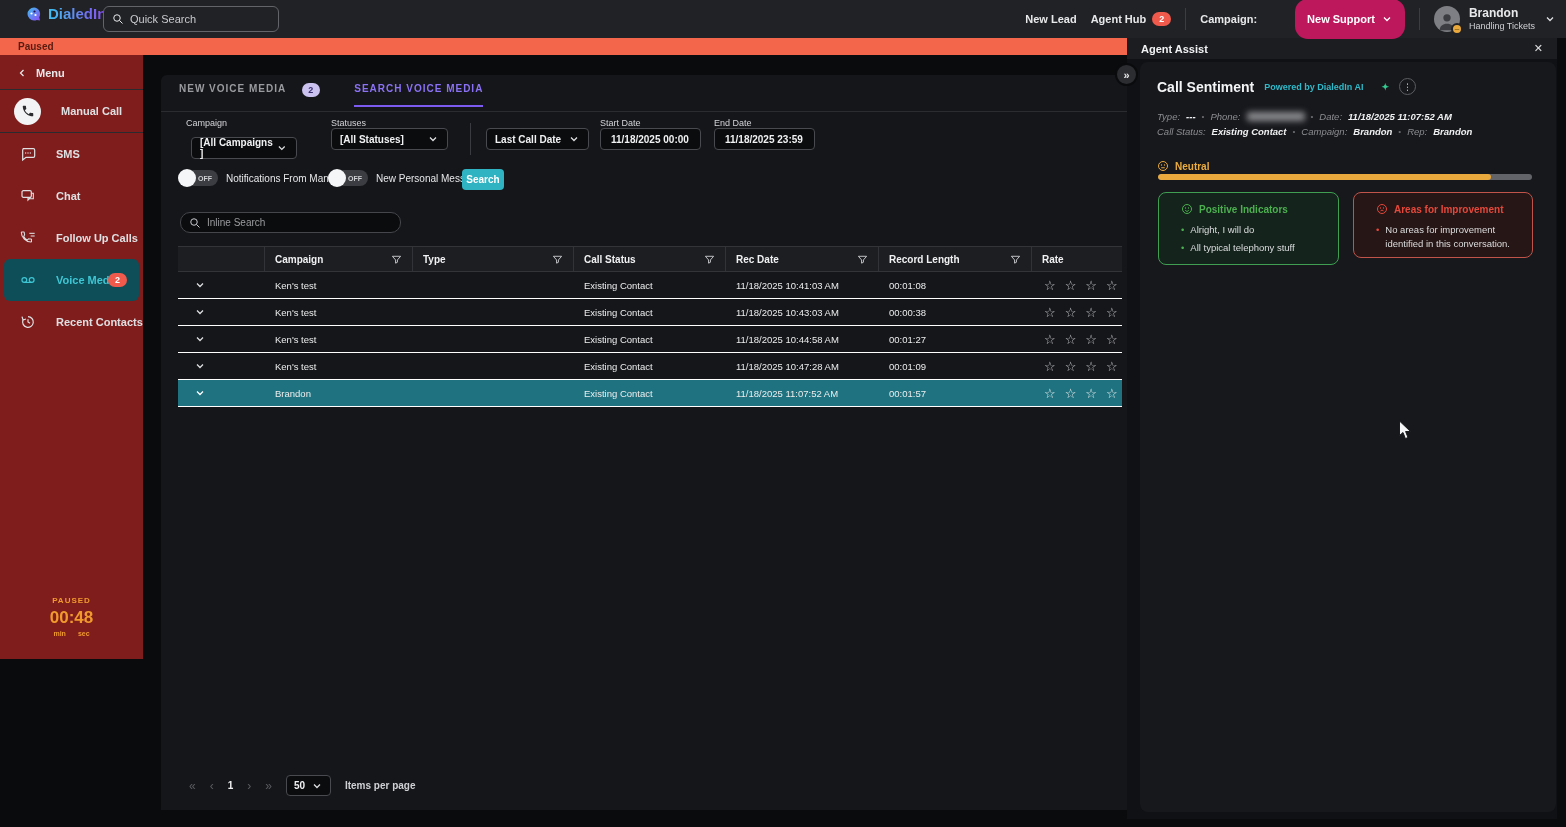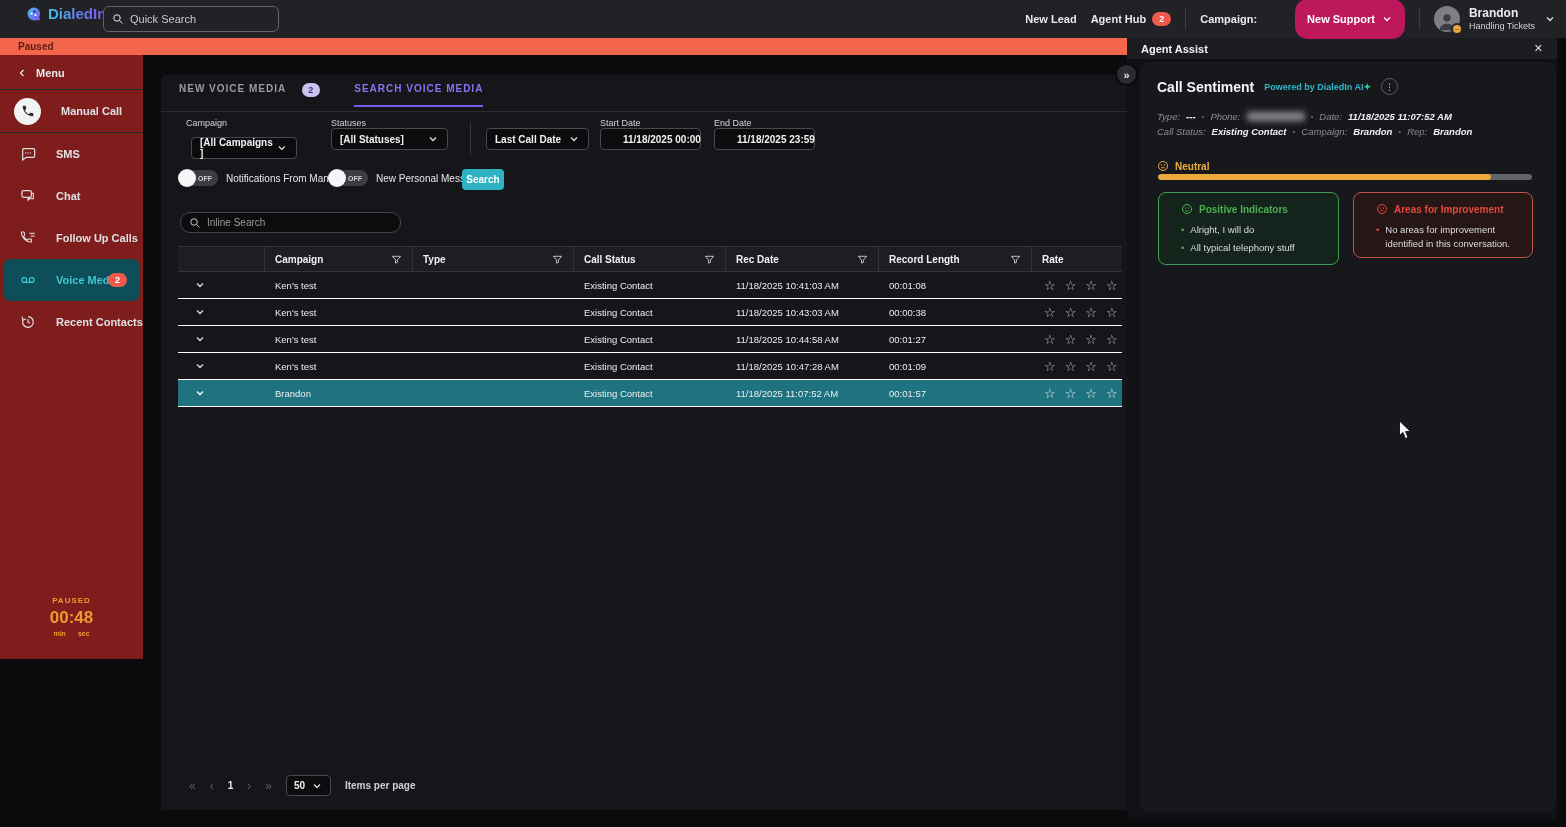--- a/index.html
+++ b/index.html
@@ -59,21 +59,21 @@
     color:#9a9b9f; padding-bottom:10px; cursor:pointer; }
   .tab .badge-lav { background:#cbc2f0; color:#3a2d6e; font-size:9px; font-weight:bold; border-radius:9px; padding:2px 6px; }
   .tab.active { color:#8b72f5; border-bottom:2px solid #7c5cf0; }
   .tabs-line { position:absolute; top:36px; left:0; width:966px; border-top:1px solid #2b2c30; }
 
   .flt-label { position:absolute; font-size:9px; color:#d4d5d8; }
   .select-box { position:absolute; height:22px; background:#0b0c0e; border:1px solid #494a4f; border-radius:4px;
     display:flex; align-items:center; justify-content:space-between; padding:0 8px; cursor:pointer; }
   .select-box .val { font-size:10px; font-weight:bold; color:#f0f1f2; }
   .date-box { position:absolute; height:22px; background:#0b0c0e; border:1px solid #494a4f; border-radius:4px;
-    display:flex; align-items:center; justify-content:space-between; padding:0 22px; }
+    display:flex; align-items:center; justify-content:space-between; padding:0 10px; }
   .date-box input { background:transparent; border:none; outline:none; color:#f0f1f2; font-size:10px; font-weight:bold; width:84px; font-family:inherit; }
   .v-div { position:absolute; width:1px; background:#3a3b40; }
 
   .toggle-row { position:absolute; display:flex; align-items:center; gap:8px; }
   .toggle { position:relative; width:38px; height:16px; background:#3c3d42; border-radius:9px; cursor:pointer;
     display:flex; align-items:center; justify-content:flex-end; padding-right:6px; }
   .toggle .knob { position:absolute; left:-2px; top:-1px; width:18px; height:18px; border-radius:50%; background:#f5f6f7; }
   .toggle .state { font-size:7px; font-weight:bold; color:#cfd0d3; }
   .toggle-lbl { font-size:10px; color:#e6e7e9; }
   .search-btn { position:absolute; width:42px; height:21px; background:#2fb3c3; color:#fff; border:none; border-radius:4px;
@@ -116,21 +116,21 @@
     display:flex; align-items:center; justify-content:center; z-index:25; cursor:pointer; }
 
   
   .agent-panel { position:absolute; top:38px; left:1127px; width:430px; height:781px; background:#101114; z-index:20; }
   .ap-header { height:21px; background:#1c1d21; display:flex; align-items:center; justify-content:space-between; padding:0 14px;gap:45px; }
   .ap-header .ttl { font-size:11px; font-weight:bold; color:#f2f3f4; }
   .ap-close { font-size:11px; color:#dfe0e2; cursor:pointer; }
   .ap-card { position:absolute; left:13px; top:24px; width:416px; height:750px; background:#17181c; border-radius:8px; }
   .cs-title-row { position:absolute; left:17px; top:16px; display:flex; align-items:center; gap:10px; }
   .cs-title { font-size:14px; font-weight:bold; color:#f4f5f6; }
-  .cs-powered { font-size:9px; font-weight:bold; color:#2fb9c9; display:flex; align-items:center; gap:0; }
+  .cs-powered { font-size:9px; font-weight:bold; color:#2fb9c9; display:flex; align-items:center; gap:18px; }
   .cs-powered .spark { color:#35c98f; font-size:9px; }
   .kebab-btn { width:17px; height:17px; border-radius:50%; border:1px solid #5c5d62; color:#dfe0e2;
     display:flex; align-items:center; justify-content:center; font-size:9px; cursor:pointer; }
   .cs-meta { position:absolute; left:17px; font-size:9.5px; color:#8b8c90; display:flex; align-items:center; gap:6px; white-space:nowrap;font-style:italic; }
   .cs-meta b { color:#f0f1f2; }
   .cs-meta .dot { color:#6a6b70; font-size:8px; }
   .meta-blur { width:58px; height:9px; border-radius:2px; background:#8a8b8e; filter:blur(3px); display:inline-block; }
   .senti-row { position:absolute; left:17px; top:98px; display:flex; align-items:center; gap:6px; }
   .senti-row .lbl { font-size:10px; font-weight:bold; color:#ecad3f; }
   .senti-bar { position:absolute; left:18px; top:112px; width:374px; height:6px; border-radius:3px; background:#63646a; overflow:hidden; }

